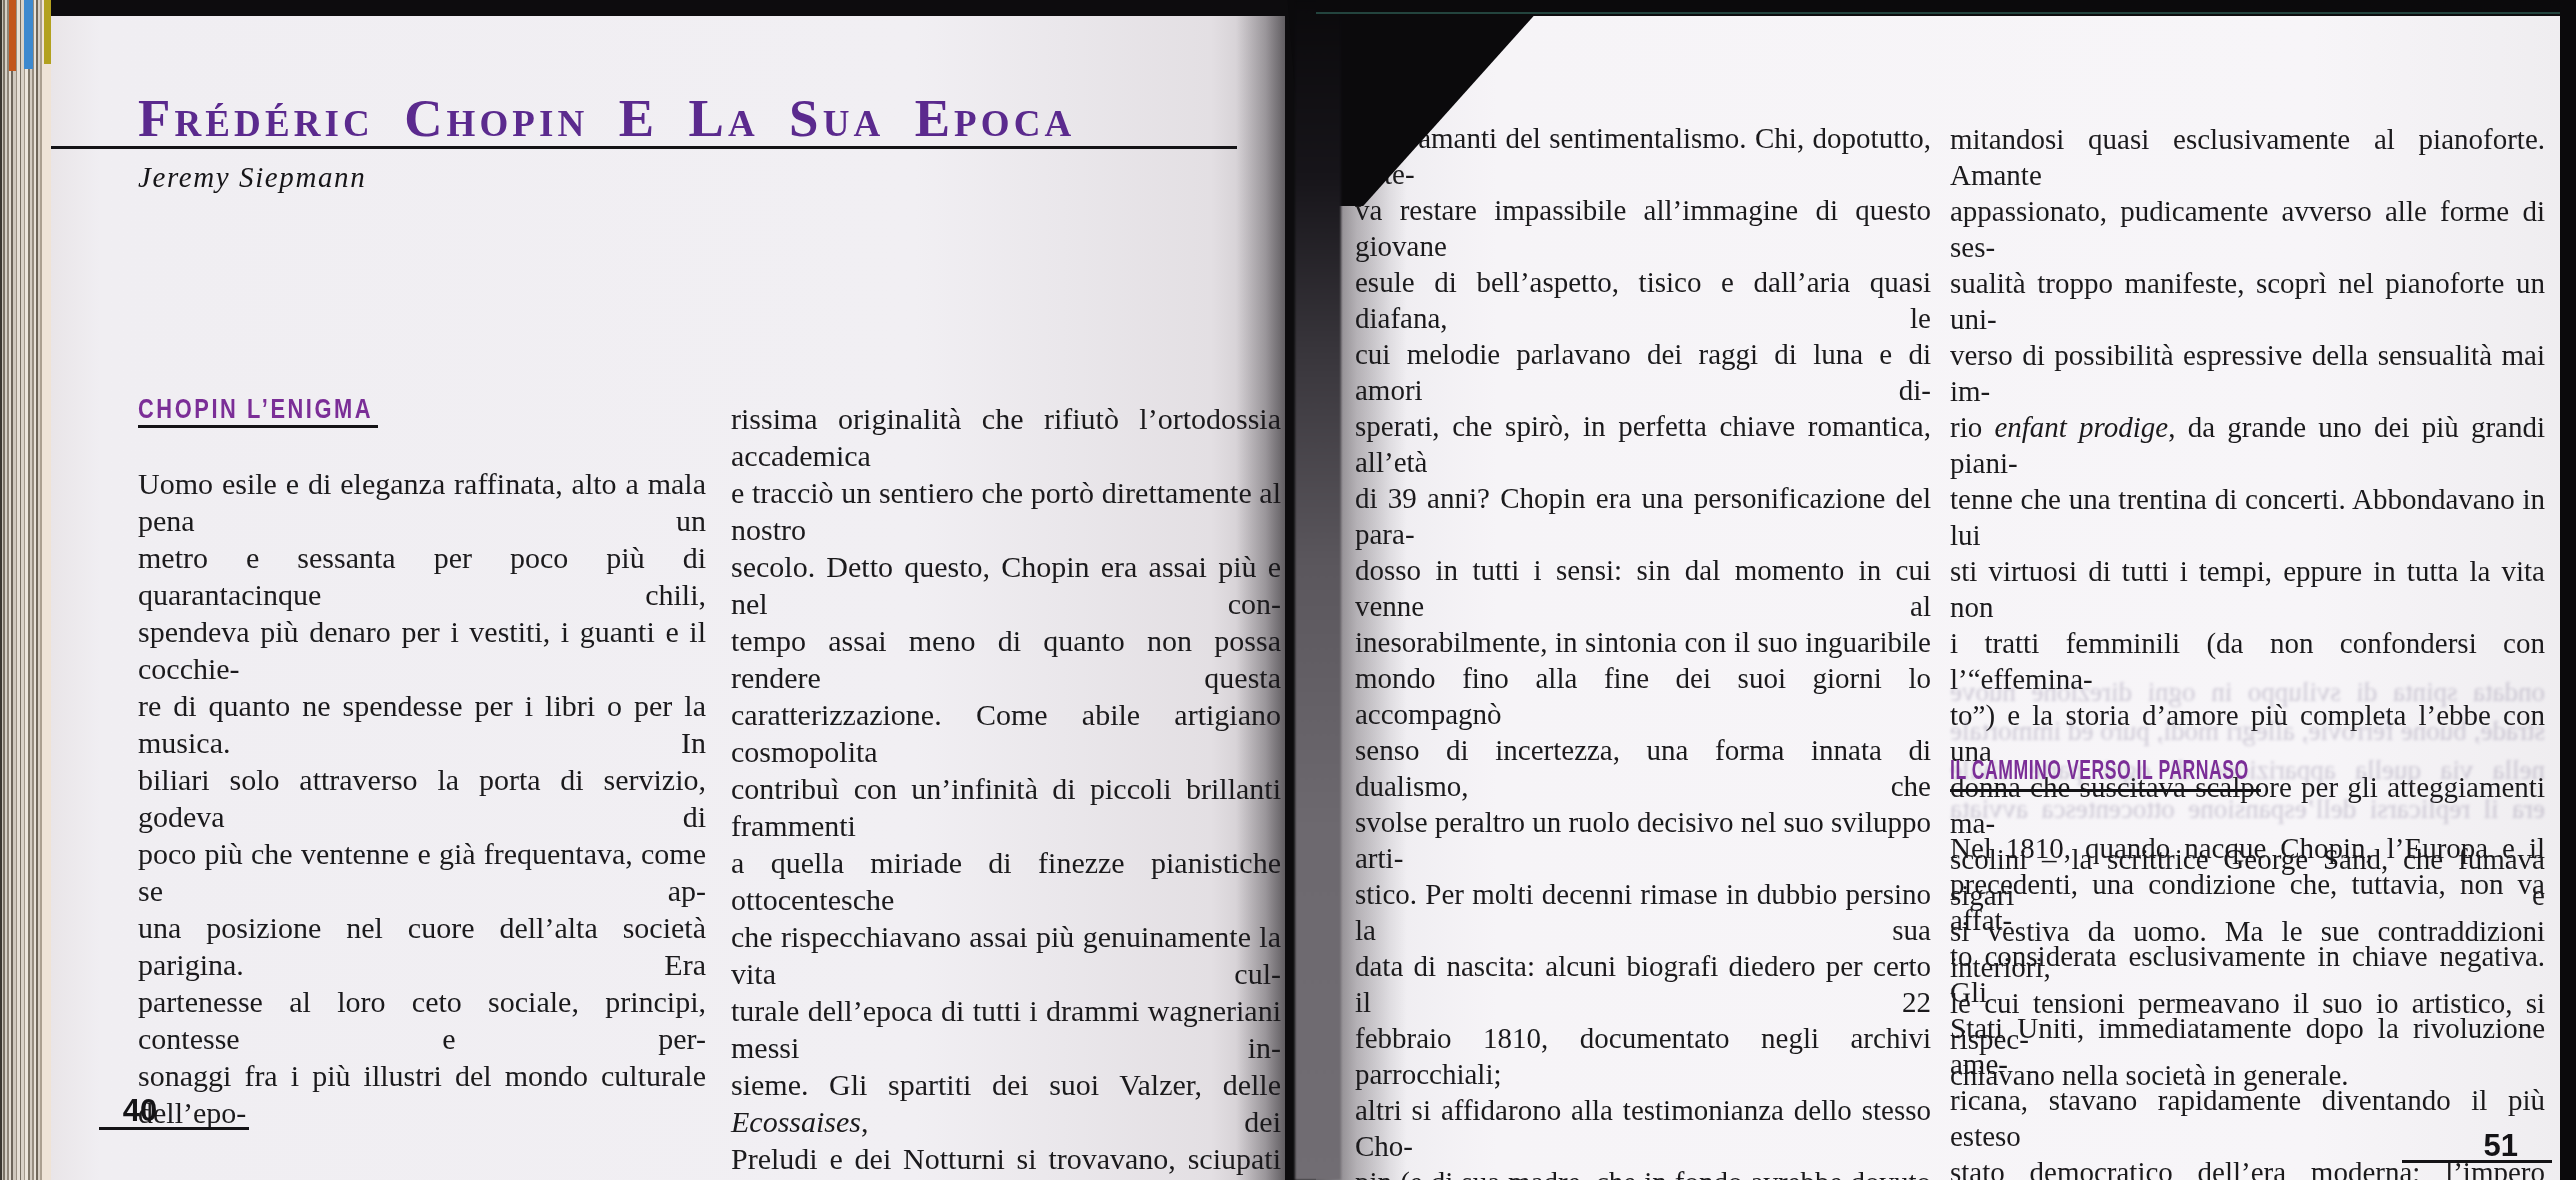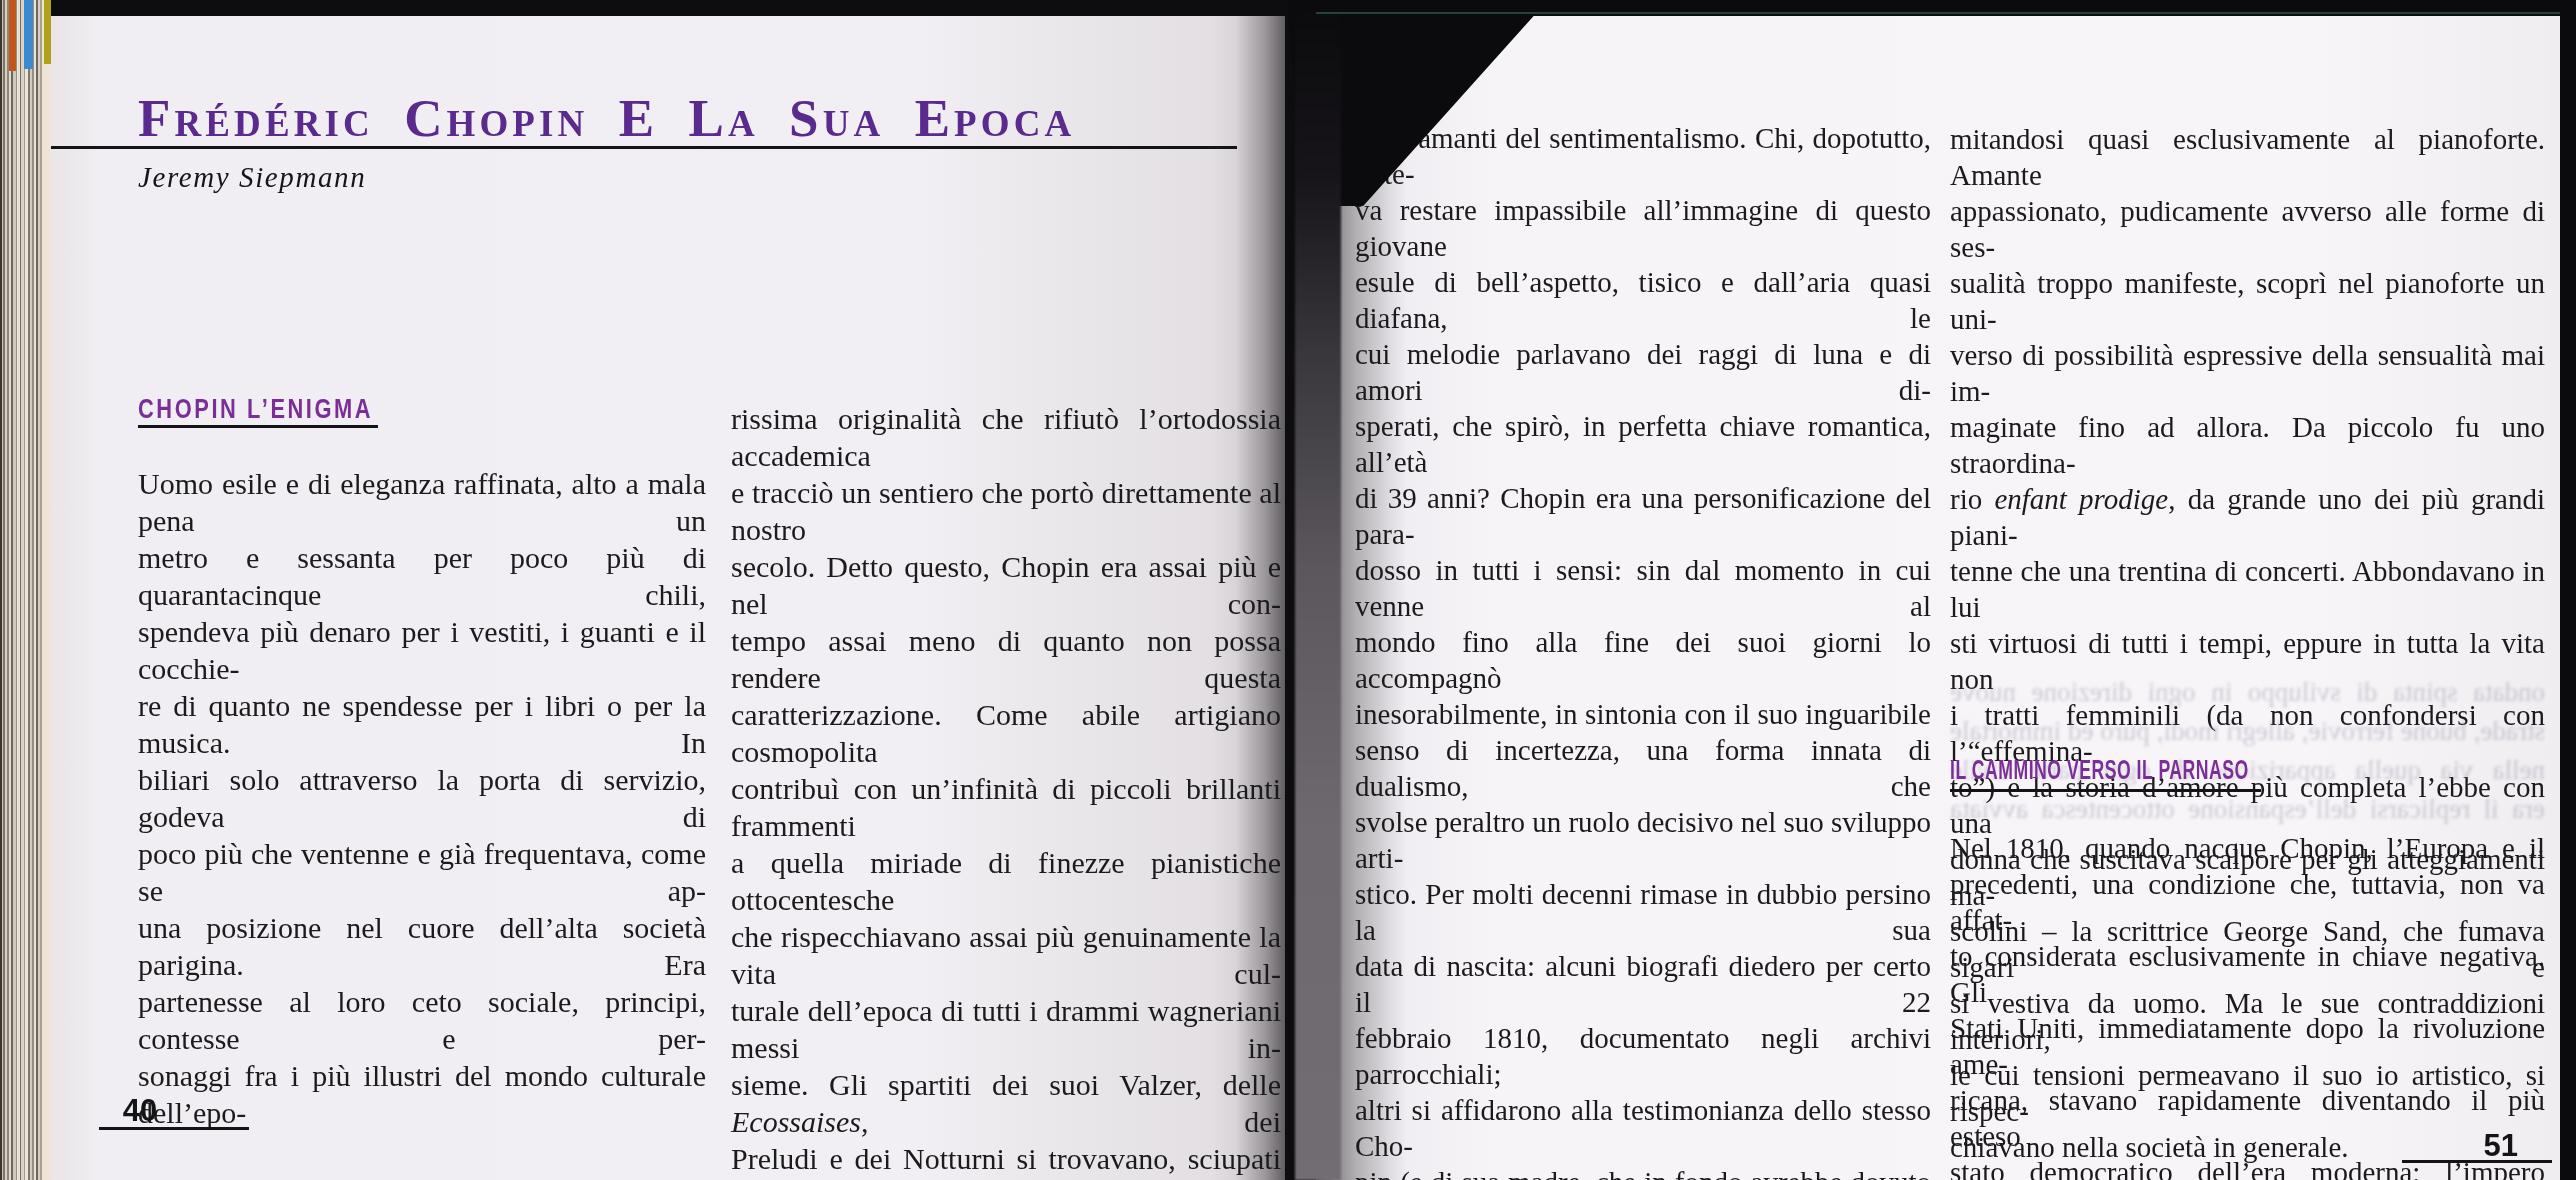--- a/index.html
+++ b/index.html
@@ -132,36 +132,35 @@
 
   <div id="right-page" class="page">
     <div id="right-col1" class="col right-col">
         <div class="line"><span>grafi amanti del sentimentalismo. Chi, dopotutto, pote-</span></div>
         <div class="line"><span>va restare impassibile all’immagine di questo giovane</span></div>
         <div class="line"><span>esule di bell’aspetto, tisico e dall’aria quasi diafana, le</span></div>
         <div class="line"><span>cui melodie parlavano dei raggi di luna e di amori di-</span></div>
         <div class="line"><span>sperati, che spirò, in perfetta chiave romantica, all’età</span></div>
         <div class="line"><span>di 39 anni? Chopin era una personificazione del para-</span></div>
         <div class="line"><span>dosso in tutti i sensi: sin dal momento in cui venne al</span></div>
+        <div class="line"><span>inesorabilmente, in sintonia con il suo inguaribile</span></div>
         <div class="line"><span>mondo fino alla fine dei suoi giorni lo accompagnò</span></div>
-        <div class="line"><span>inesorabilmente, in sintonia con il suo inguaribile</span></div>
         <div class="line"><span>senso di incertezza, una forma innata di dualismo, che</span></div>
         <div class="line"><span>svolse peraltro un ruolo decisivo nel suo sviluppo arti-</span></div>
         <div class="line"><span>stico. Per molti decenni rimase in dubbio persino la sua</span></div>
         <div class="line"><span>data di nascita: alcuni biografi diedero per certo il 22</span></div>
         <div class="line"><span>febbraio 1810, documentato negli archivi parrocchiali;</span></div>
         <div class="line"><span>altri si affidarono alla testimonianza dello stesso Cho-</span></div>
         <div class="line"><span>pin (e di sua madre, che in fondo avrebbe dovuto sa-</span></div>
       </div>
     <div id="right-col2a" class="col right-col">
         <div class="line"><span>mitandosi quasi esclusivamente al pianoforte. Amante</span></div>
         <div class="line"><span>appassionato, pudicamente avverso alle forme di ses-</span></div>
         <div class="line"><span>sualità troppo manifeste, scoprì nel pianoforte un uni-</span></div>
         <div class="line"><span>verso di possibilità espressive della sensualità mai im-</span></div>
-        <div class="line"><span>maginate fino ad allora. Da piccolo fu uno straordina-</span></div>
         <div class="line"><span>rio </span><i>enfant prodige</i><span>, da grande uno dei più grandi piani-</span></div>
         <div class="line"><span>tenne che una trentina di concerti. Abbondavano in lui</span></div>
         <div class="line"><span>sti virtuosi di tutti i tempi, eppure in tutta la vita non</span></div>
         <div class="line"><span>i tratti femminili (da non confondersi con l’“effemina-</span></div>
         <div class="line"><span>to”) e la storia d’amore più completa l’ebbe con una</span></div>
         <div class="line"><span>donna che suscitava scalpore per gli atteggiamenti ma-</span></div>
         <div class="line"><span>scolini – la scrittrice George Sand, che fumava sigari e</span></div>
         <div class="line"><span>si vestiva da uomo. Ma le sue contraddizioni interiori,</span></div>
         <div class="line"><span>le cui tensioni permeavano il suo io artistico, si rispec-</span></div>
         <div class="line end"><span>chiavano nella società in generale.</span></div>

